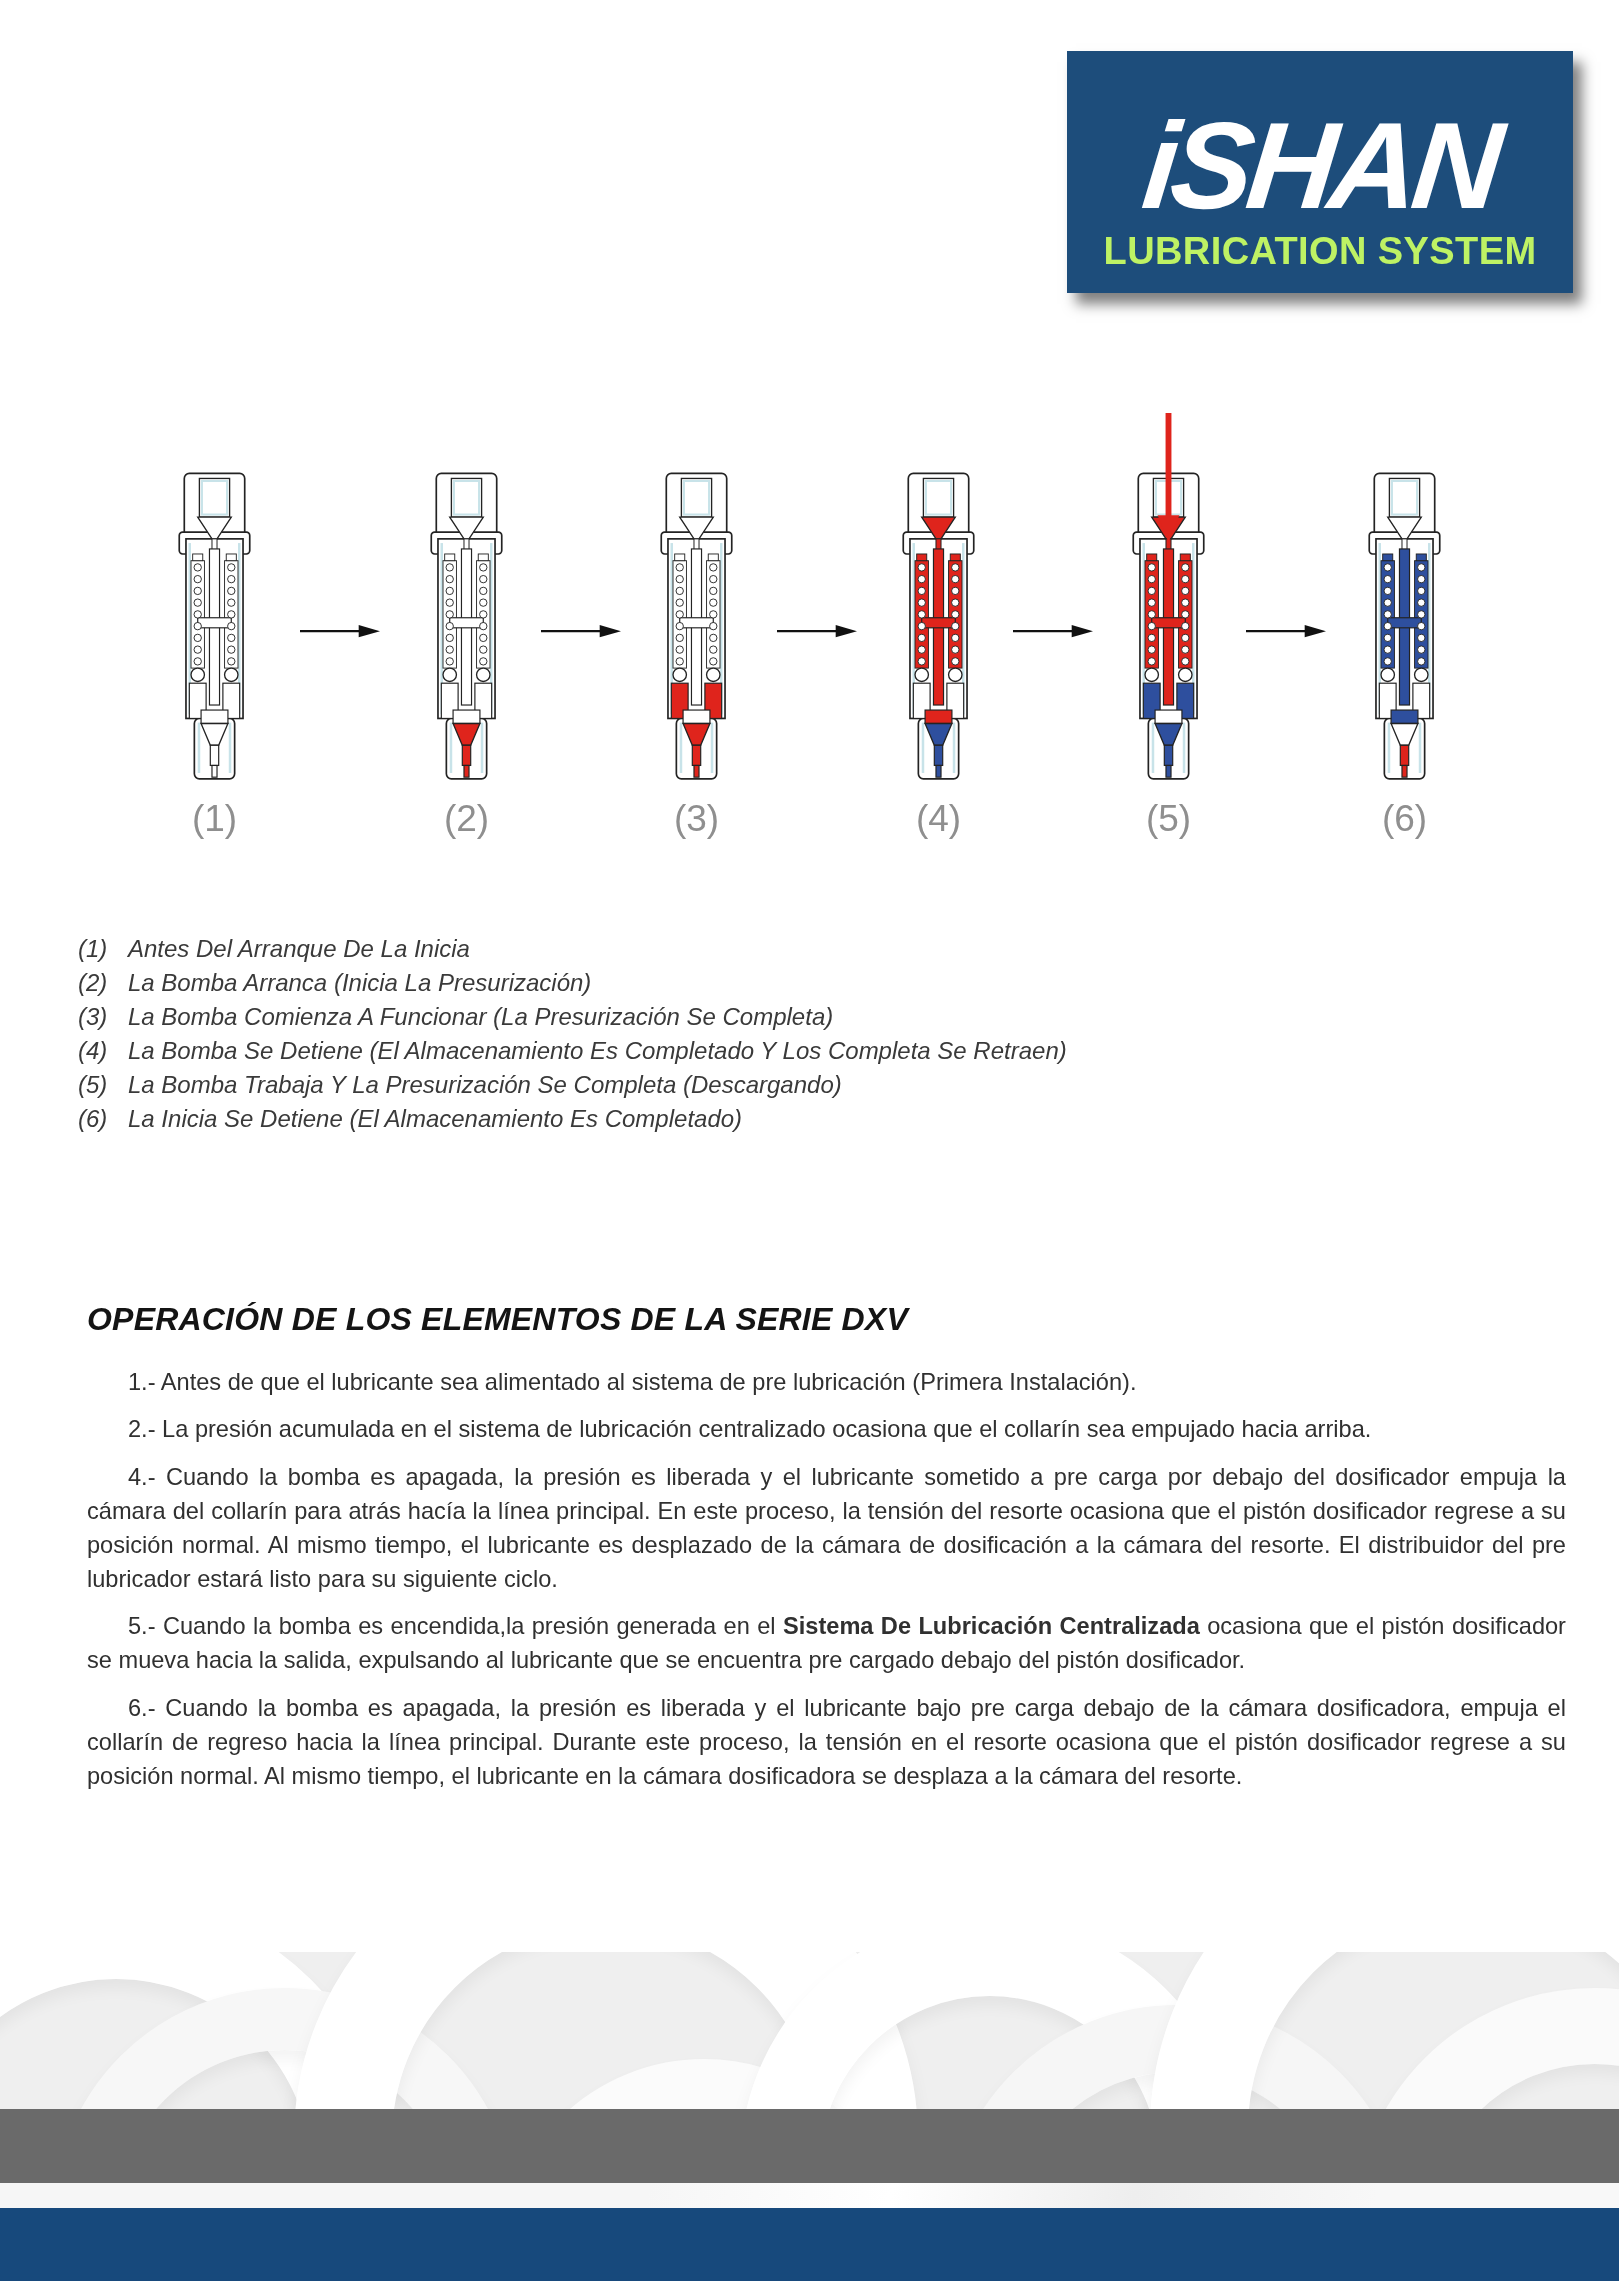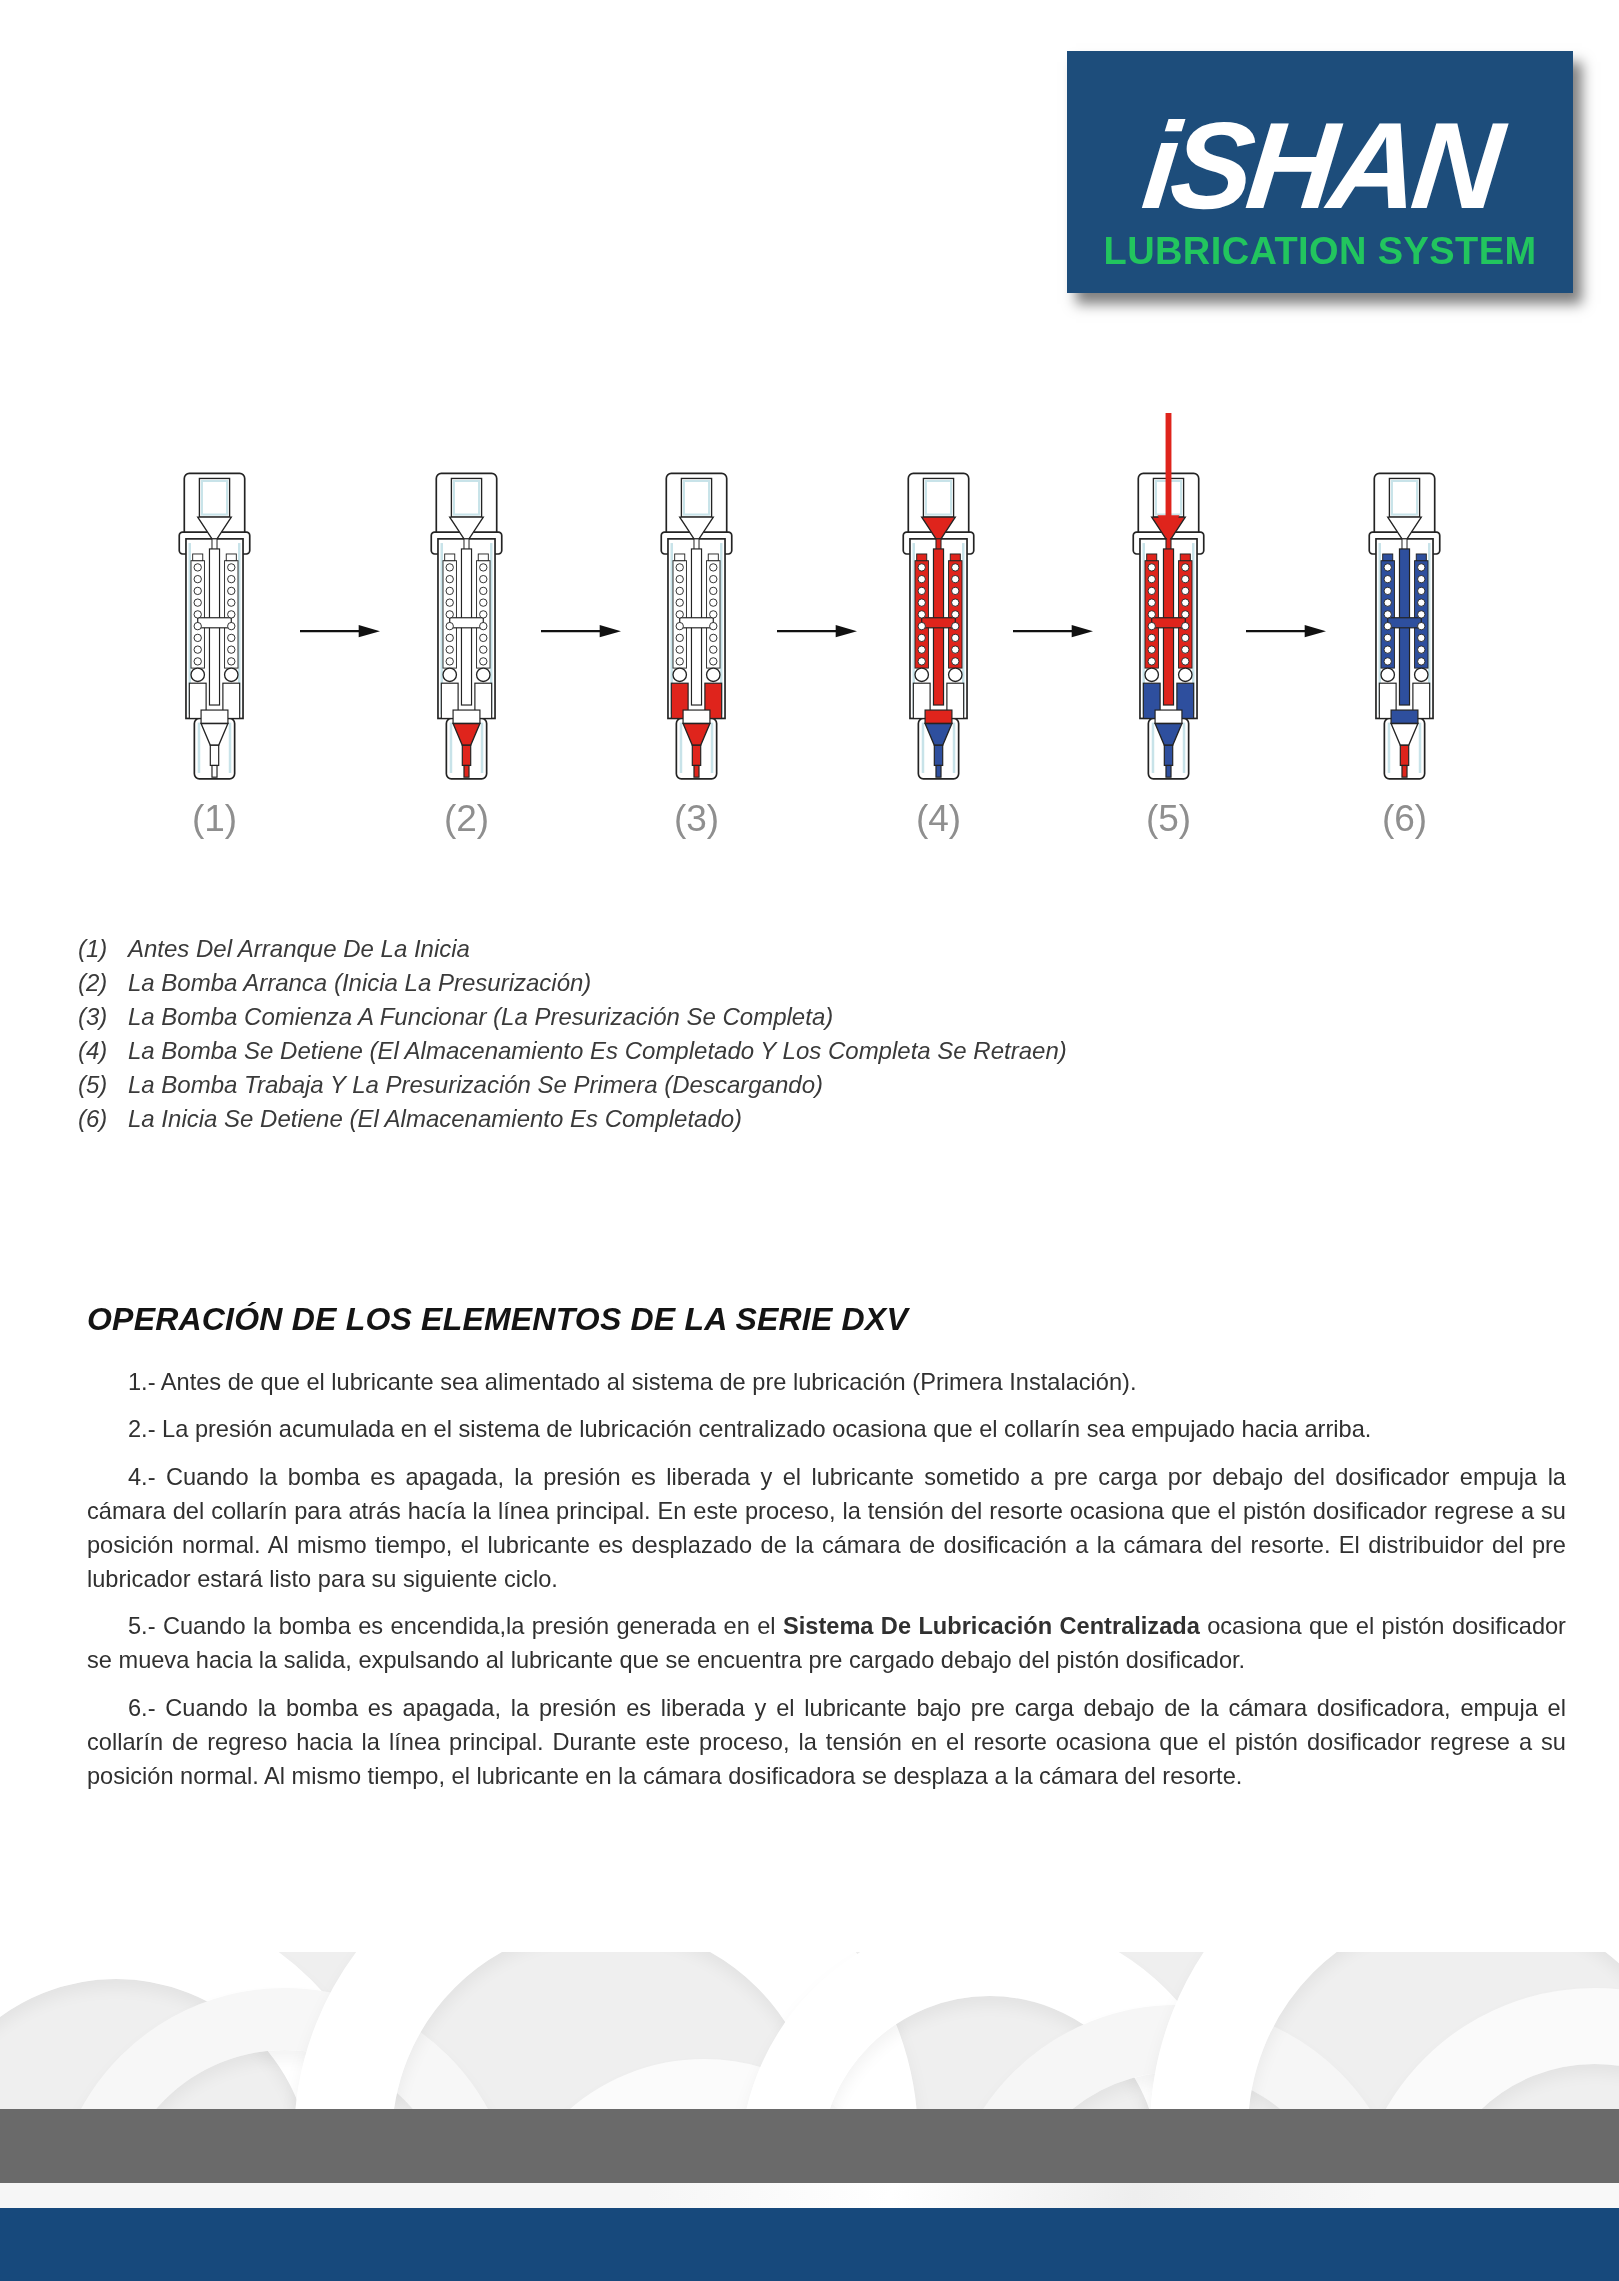--- a/index.html
+++ b/index.html
@@ -17,21 +17,21 @@
     box-shadow:9px 10.7px 12.5px rgba(0,0,0,0.50);
     padding-bottom:19.6px;box-sizing:border-box;
   }
   #logo .brand{
     color:#fff;font-weight:bold;font-style:italic;
     font-size:123px;line-height:0.95;letter-spacing:-6.2px;
     transform:skewX(-6deg);
     white-space:nowrap;
   }
   #logo .tagline{
-    color:#22c55e;font-weight:bold;
+    color:#bef264;font-weight:bold;
     font-size:38px;letter-spacing:0.4px;margin-top:5.3px;
     white-space:nowrap;
   }
   
   .valve-figure{position:absolute;width:101px;top:413px;}
   .valve-label{
     position:absolute;top:798px;width:101px;text-align:center;
     font-size:37px;color:#8f8f8f;font-weight:normal;
   }
   .flow-arrow{position:absolute;top:624px;width:80px;height:14.3px;}
@@ -395,21 +395,21 @@
       <div class="row">
         <span class="num">(3)</span>
         <span>La Bomba Comienza A Funcionar (La Presurización Se Completa)</span>
       </div>
       <div class="row">
         <span class="num">(4)</span>
         <span>La Bomba Se Detiene (El Almacenamiento Es Completado Y Los Completa Se Retraen)</span>
       </div>
       <div class="row">
         <span class="num">(5)</span>
-        <span>La Bomba Trabaja Y La Presurización Se Primera (Descargando)</span>
+        <span>La Bomba Trabaja Y La Presurización Se Completa (Descargando)</span>
       </div>
       <div class="row">
         <span class="num">(6)</span>
         <span>La Inicia Se Detiene (El Almacenamiento Es Completado)</span>
       </div>
     </div>
 
   <div id="op-heading">OPERACIÓN DE LOS ELEMENTOS DE LA SERIE DXV</div>
   <div id="paragraphs">
       <p><span>1.- Antes de que el lubricante sea alimentado al sistema de pre lubricación (Primera Instalación).</span></p>

